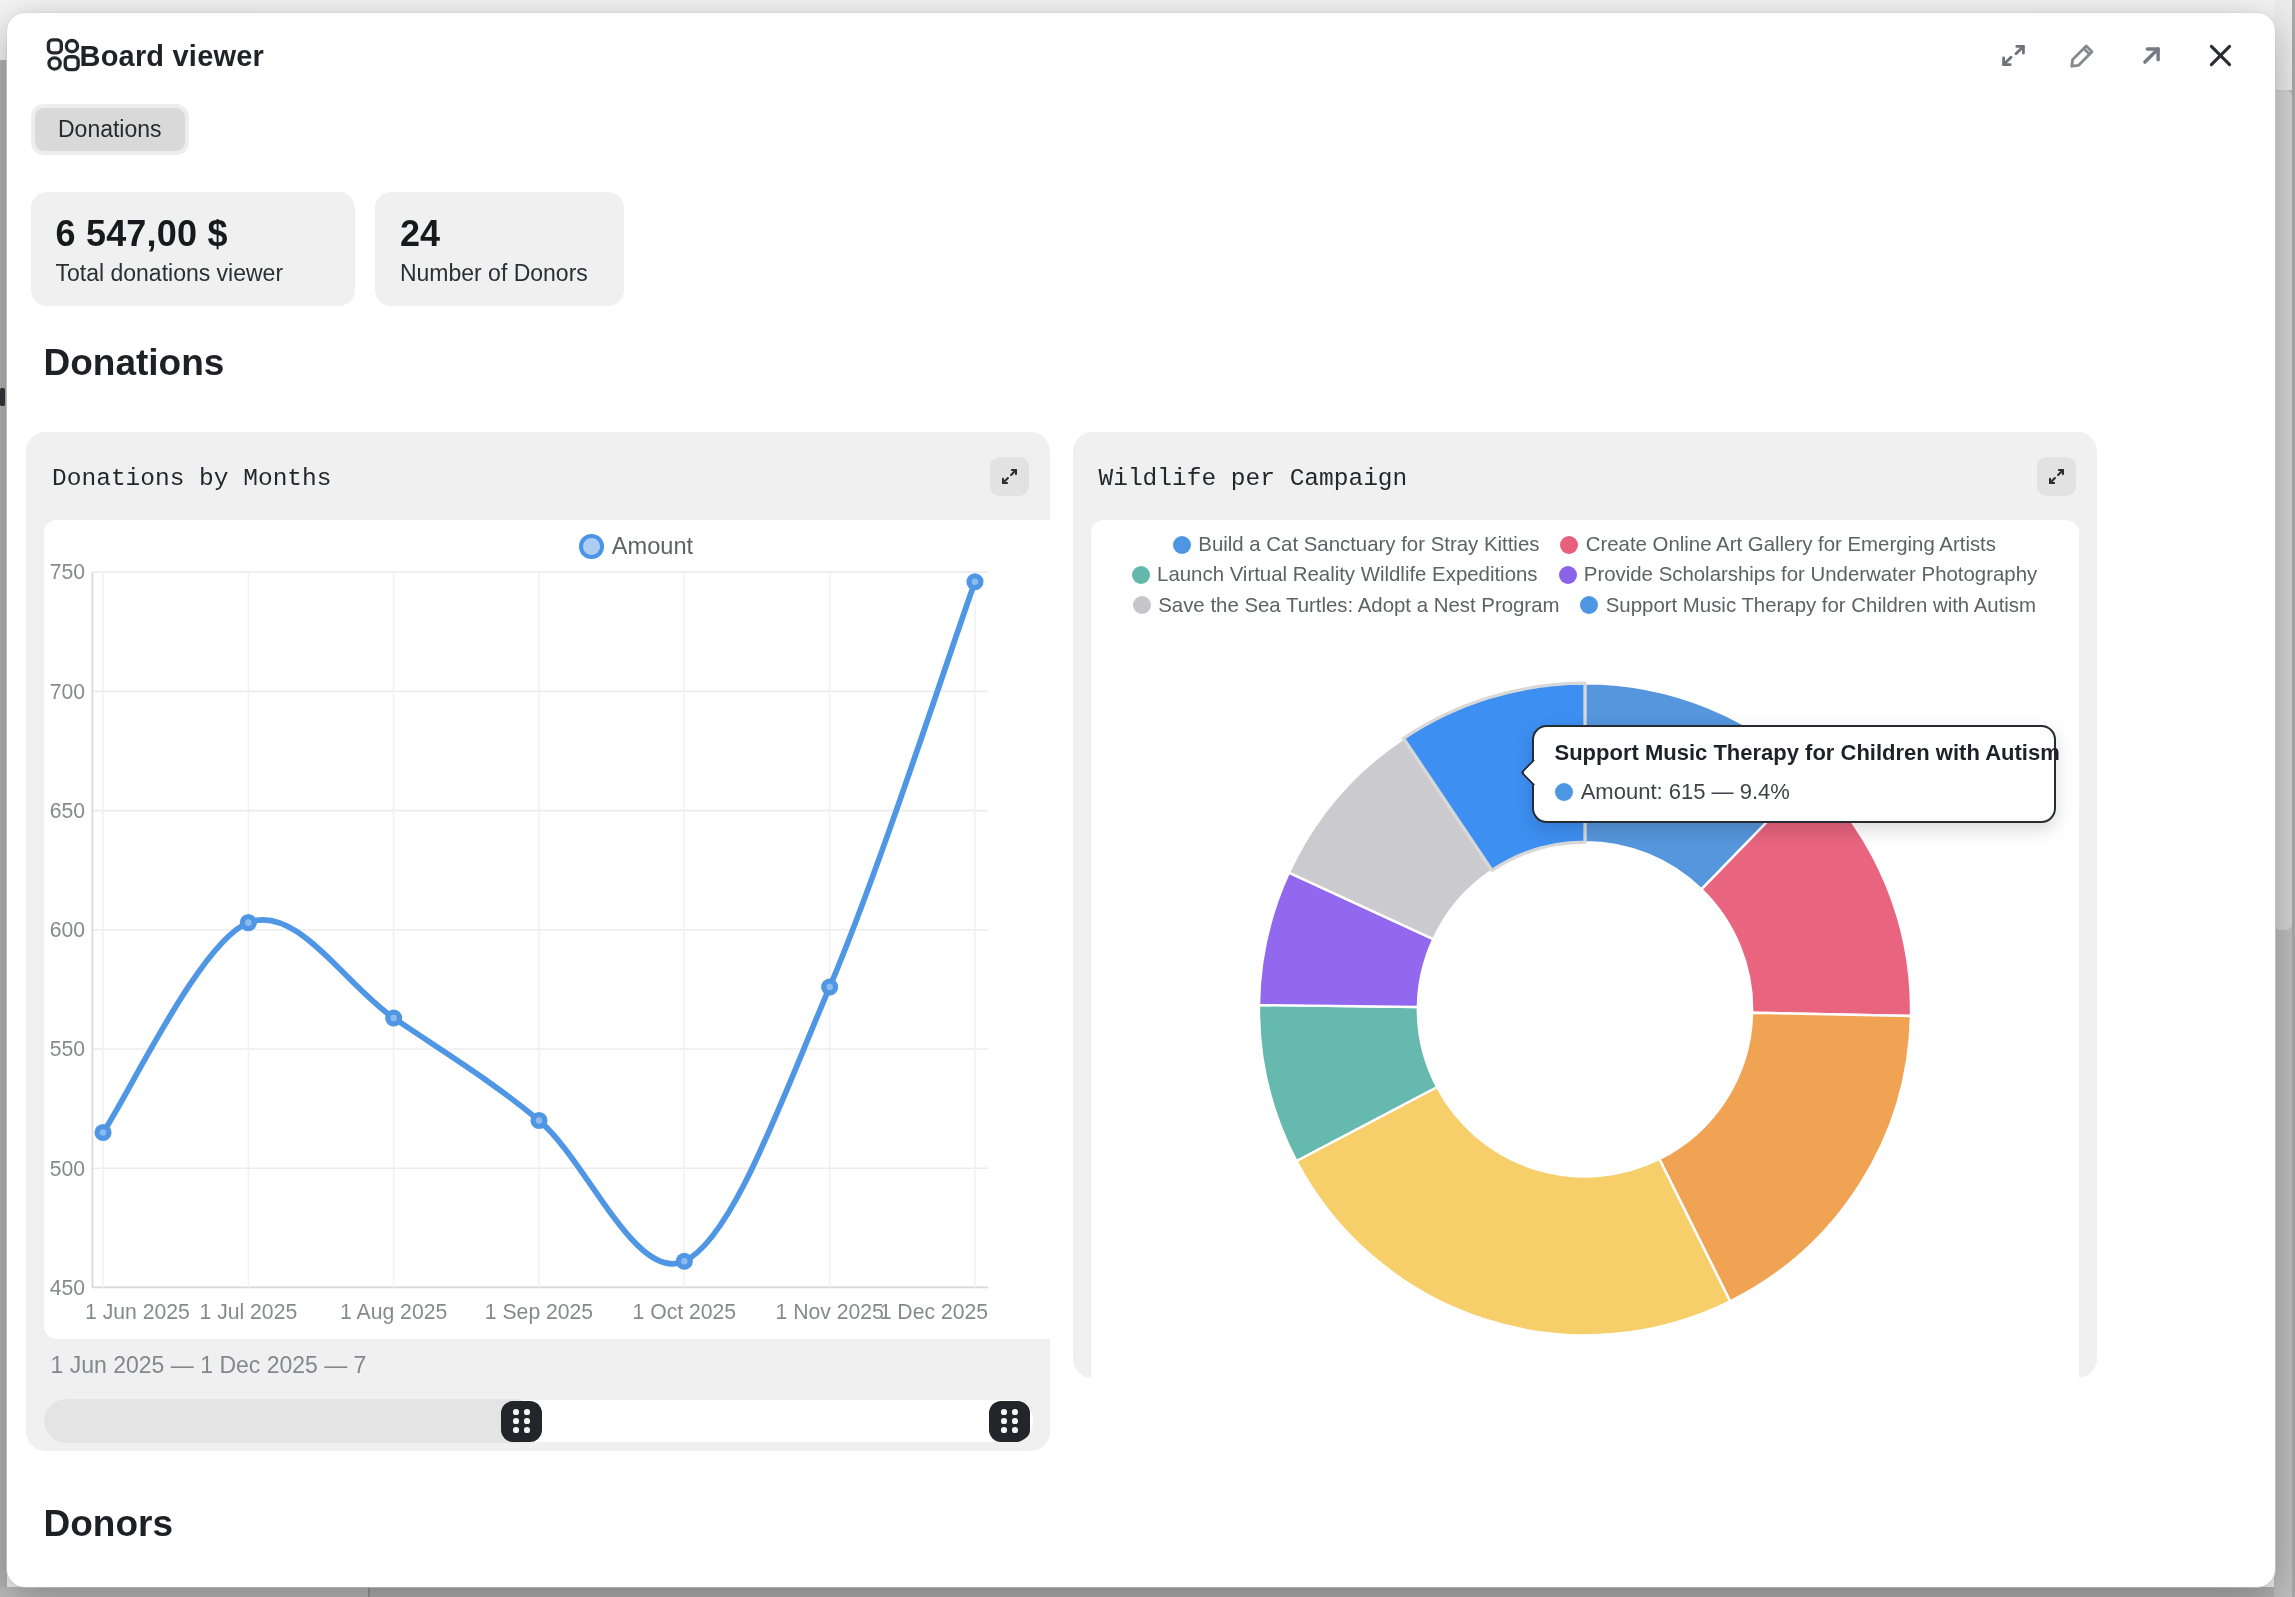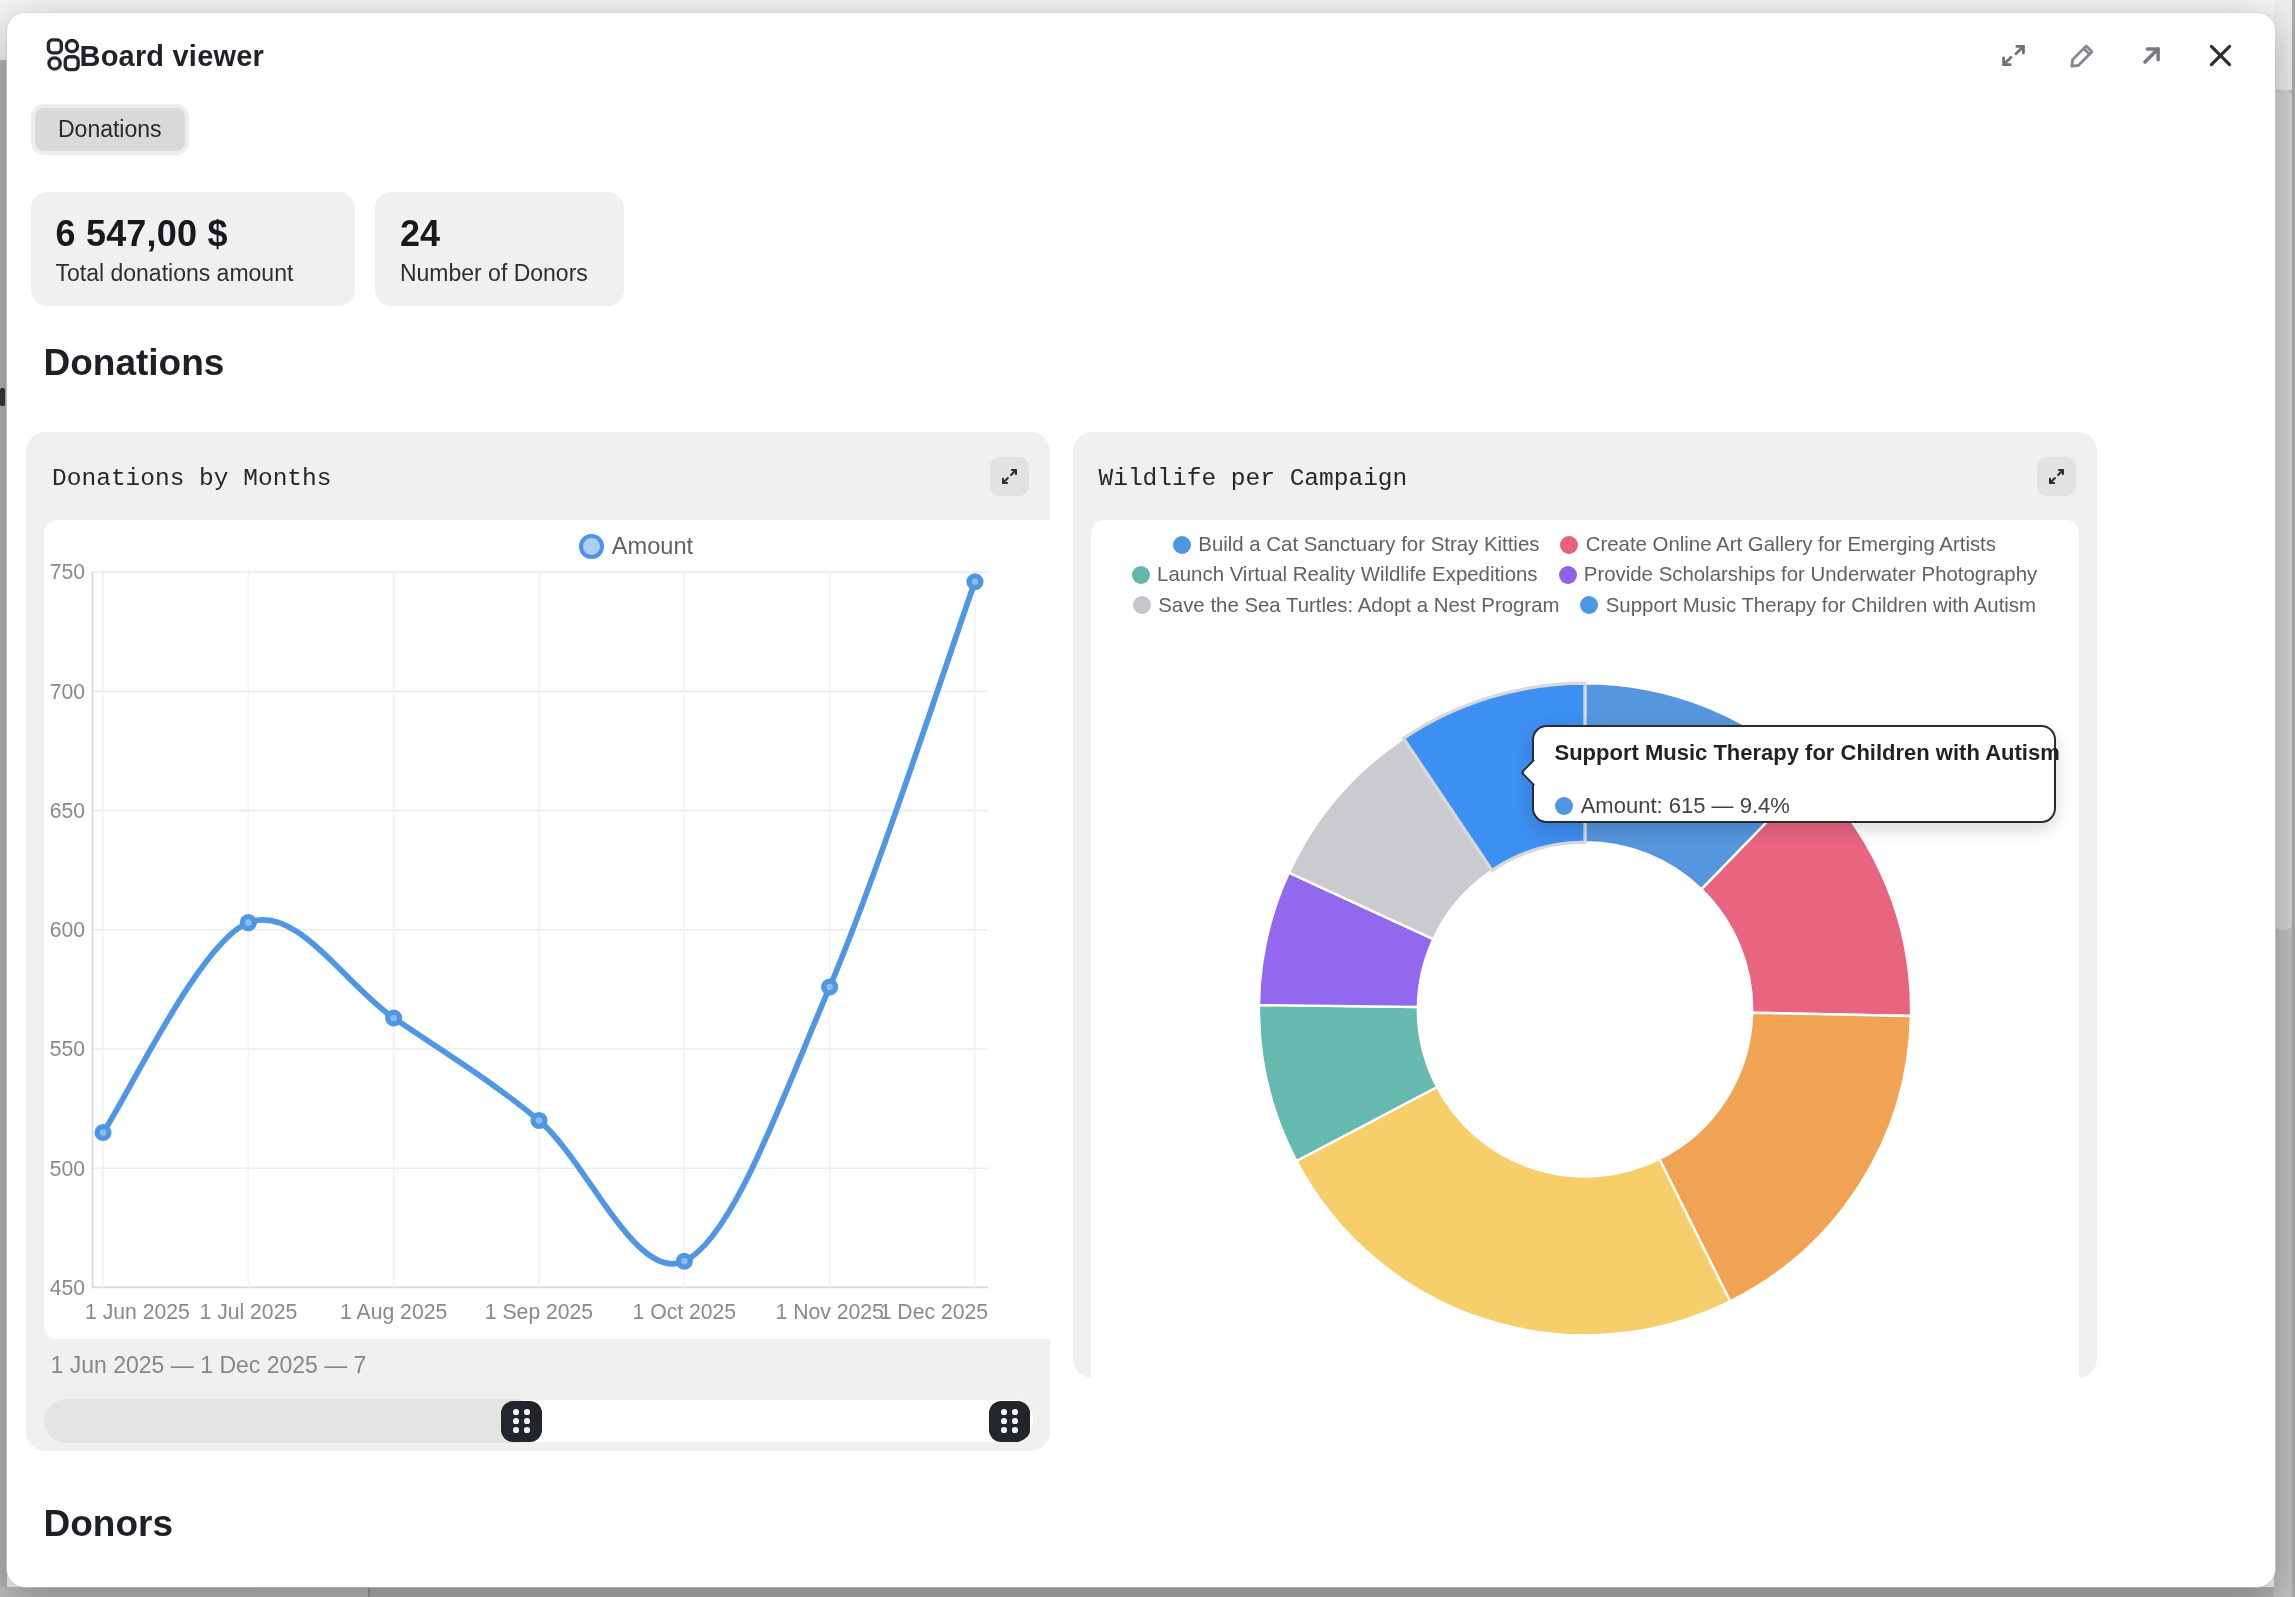--- a/index.html
+++ b/index.html
@@ -89,21 +89,21 @@
     position:absolute; left:441px; top:205px; width:524px; height:98px;
     background:#ffffff; border:2.4px solid #272b32; border-radius:14.7px;
     padding:13px 19.6px 0 21px; box-shadow:0 6.5px 18px rgba(0,0,0,.15); z-index:5;
   }
   .tooltip::before {
     content:""; position:absolute; left:-9.8px; top:36px; width:17px; height:17px;
     background:#ffffff; border-left:2.4px solid #272b32; border-bottom:2.4px solid #272b32;
     transform:rotate(45deg); border-bottom-left-radius:4.1px;
   }
   .tt-title { font-size:22px; font-weight:700; color:#1e2127; white-space:nowrap; }
-  .tt-row { display:flex; align-items:center; gap:8.2px; margin-top:27px; }
+  .tt-row { display:flex; align-items:center; gap:8.2px; margin-top:13px; }
   .tt-dot { width:18px; height:18px; border-radius:50%; background:#4d96e3; }
   .tt-label { font-size:22px; color:#3f4247; }
 
   svg text { font-family:"Liberation Sans", sans-serif; }
 </style>
 </head>
 <body>
 
 <div class="left-sliver"></div>
 <div class="left-fragment"></div>
@@ -166,21 +166,21 @@
         </g>
       </svg>
     </button>
   </div>
 
   <div class="chip">Donations</div>
 
   <div class="stats">
     <div class="stat-card first">
       <div class="stat-value">6 547,00 $</div>
-      <div class="stat-label">Total donations amount</div>
+      <div class="stat-label">Total donations viewer</div>
     </div>
     <div class="stat-card">
       <div class="stat-value">24</div>
       <div class="stat-label">Number of Donors</div>
     </div>
   </div>
 
   <div class="sec-h donations">Donations</div>
 
   <div class="card line-card">

